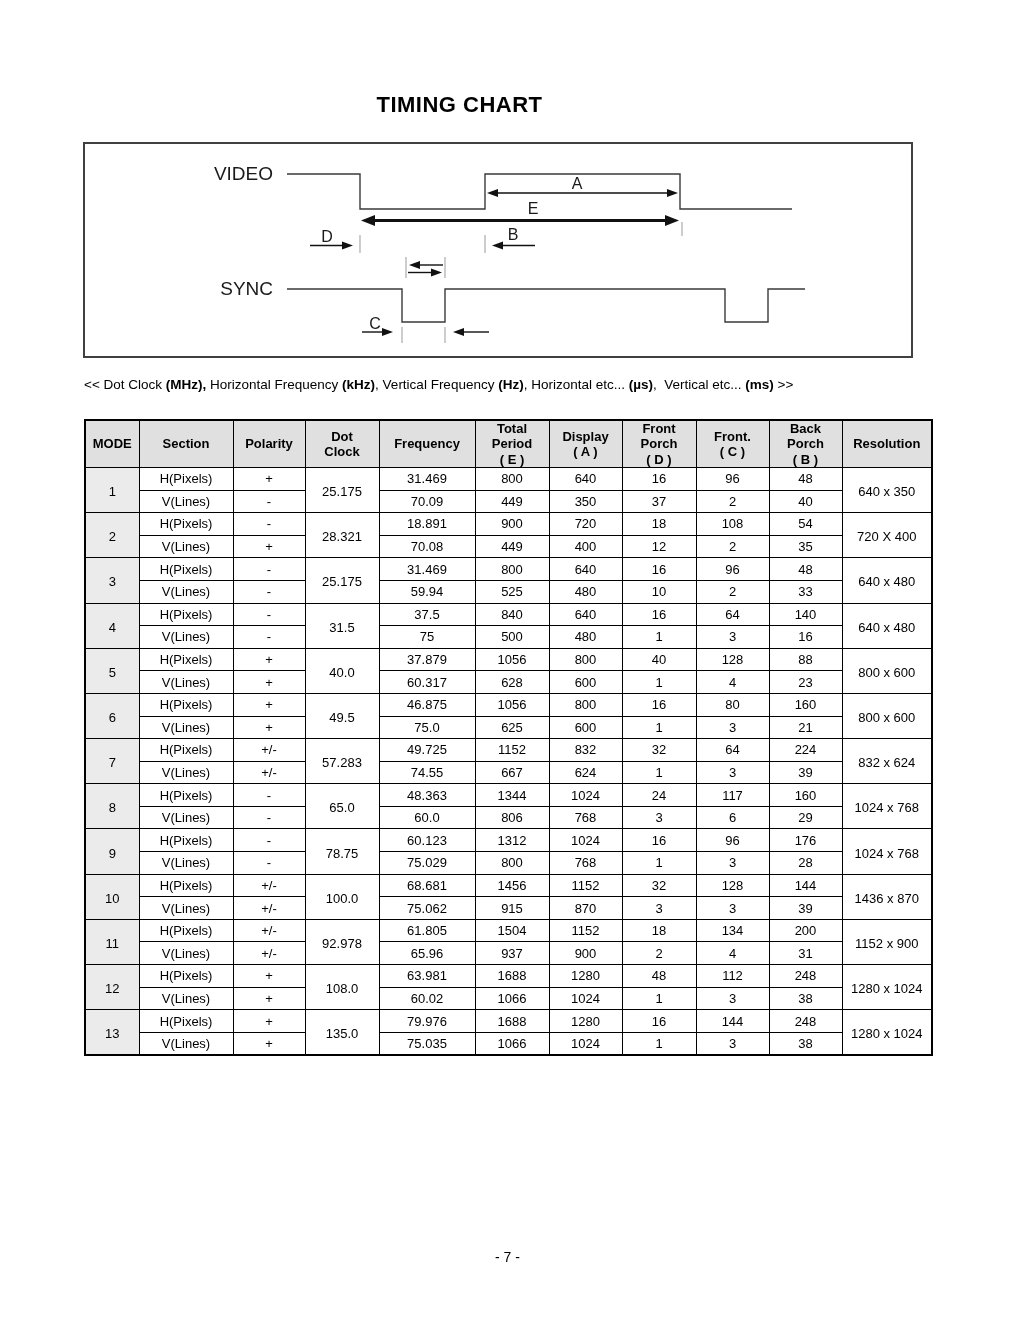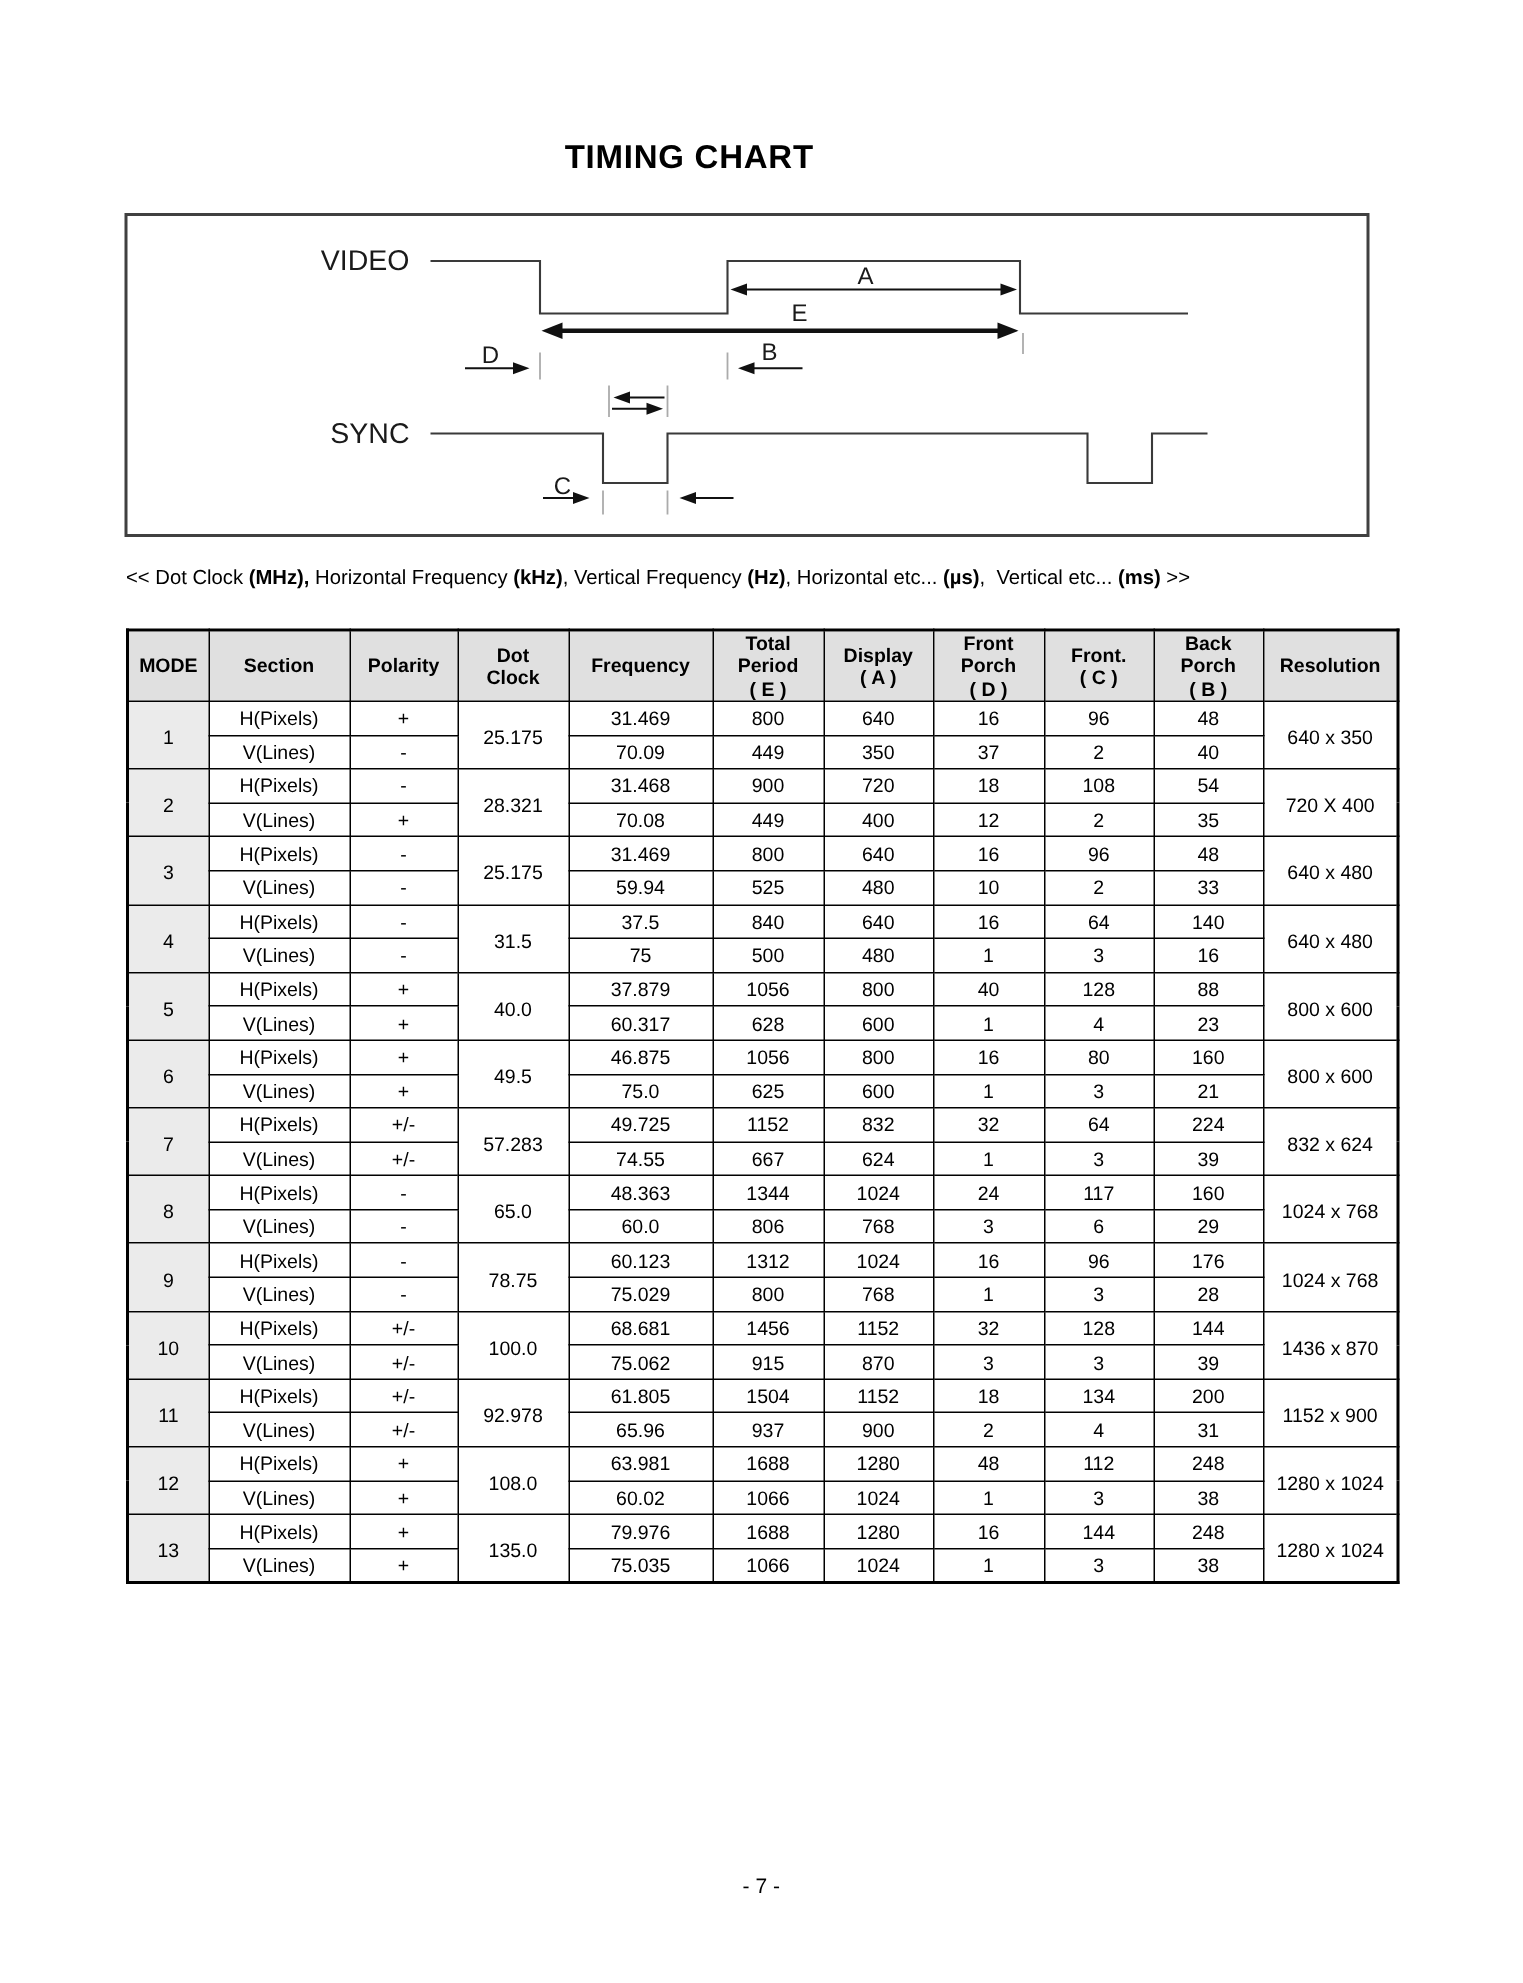--- a/index.html
+++ b/index.html
@@ -167,21 +167,21 @@
         <td>350</td>
         <td>37</td>
         <td>2</td>
         <td>40</td>
       </tr>
       <tr>
         <td class="mode-col span-top" rowspan="2">2</td>
         <td>H(Pixels)</td>
         <td>-</td>
         <td class="span-top" rowspan="2">28.321</td>
-        <td>31.468</td>
+        <td>18.891</td>
         <td>900</td>
         <td>720</td>
         <td>18</td>
         <td>108</td>
         <td>54</td>
         <td class="span-top" rowspan="2">720 X 400</td>
       </tr>
       <tr>
         <td>V(Lines)</td>
         <td>+</td>

